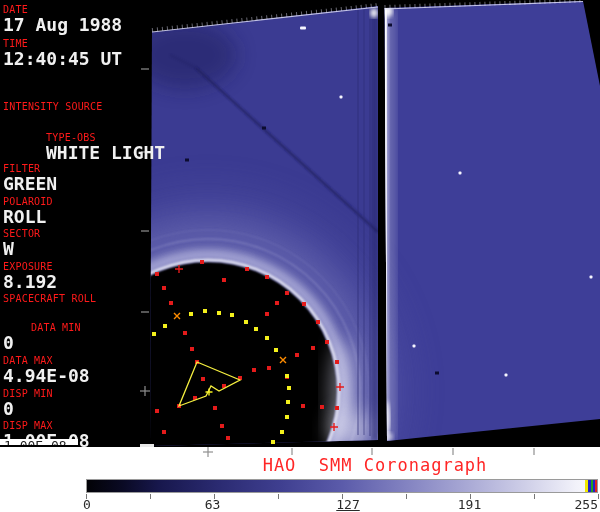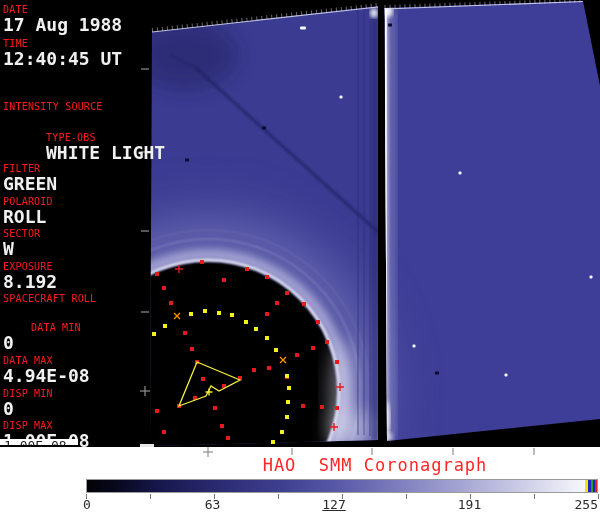--- a/index.html
+++ b/index.html
@@ -267,16 +267,16 @@
     <div class="cbar-tick" style="left: 150px;"></div>
     <div class="cbar-tick" style="left: 214px;"></div>
     <div class="cbar-tick" style="left: 278px;"></div>
     <div class="cbar-tick" style="left: 342px;"></div>
     <div class="cbar-tick" style="left: 406px;"></div>
     <div class="cbar-tick" style="left: 470px;"></div>
     <div class="cbar-tick" style="left: 534px;"></div>
     <div class="cbar-tick" style="left: 598px;"></div>
     <div class="cbar-label" style="left: 83px;">0</div>
     <div class="cbar-label" style="left: 212.494px; transform: translateX(-50%);">63</div>
-    <div class="cbar-label" style="left: 334px; transform: translateX(-50%); text-decoration: underline;">127</div>
+    <div class="cbar-label" style="left: 348px; transform: translateX(-50%); text-decoration: underline;">127</div>
     <div class="cbar-label" style="left: 469.498px; transform: translateX(-50%);">191</div>
     <div class="cbar-label" style="left: 598px; transform: translateX(-100%);">255</div>
   </div>
 
 </body></html>

